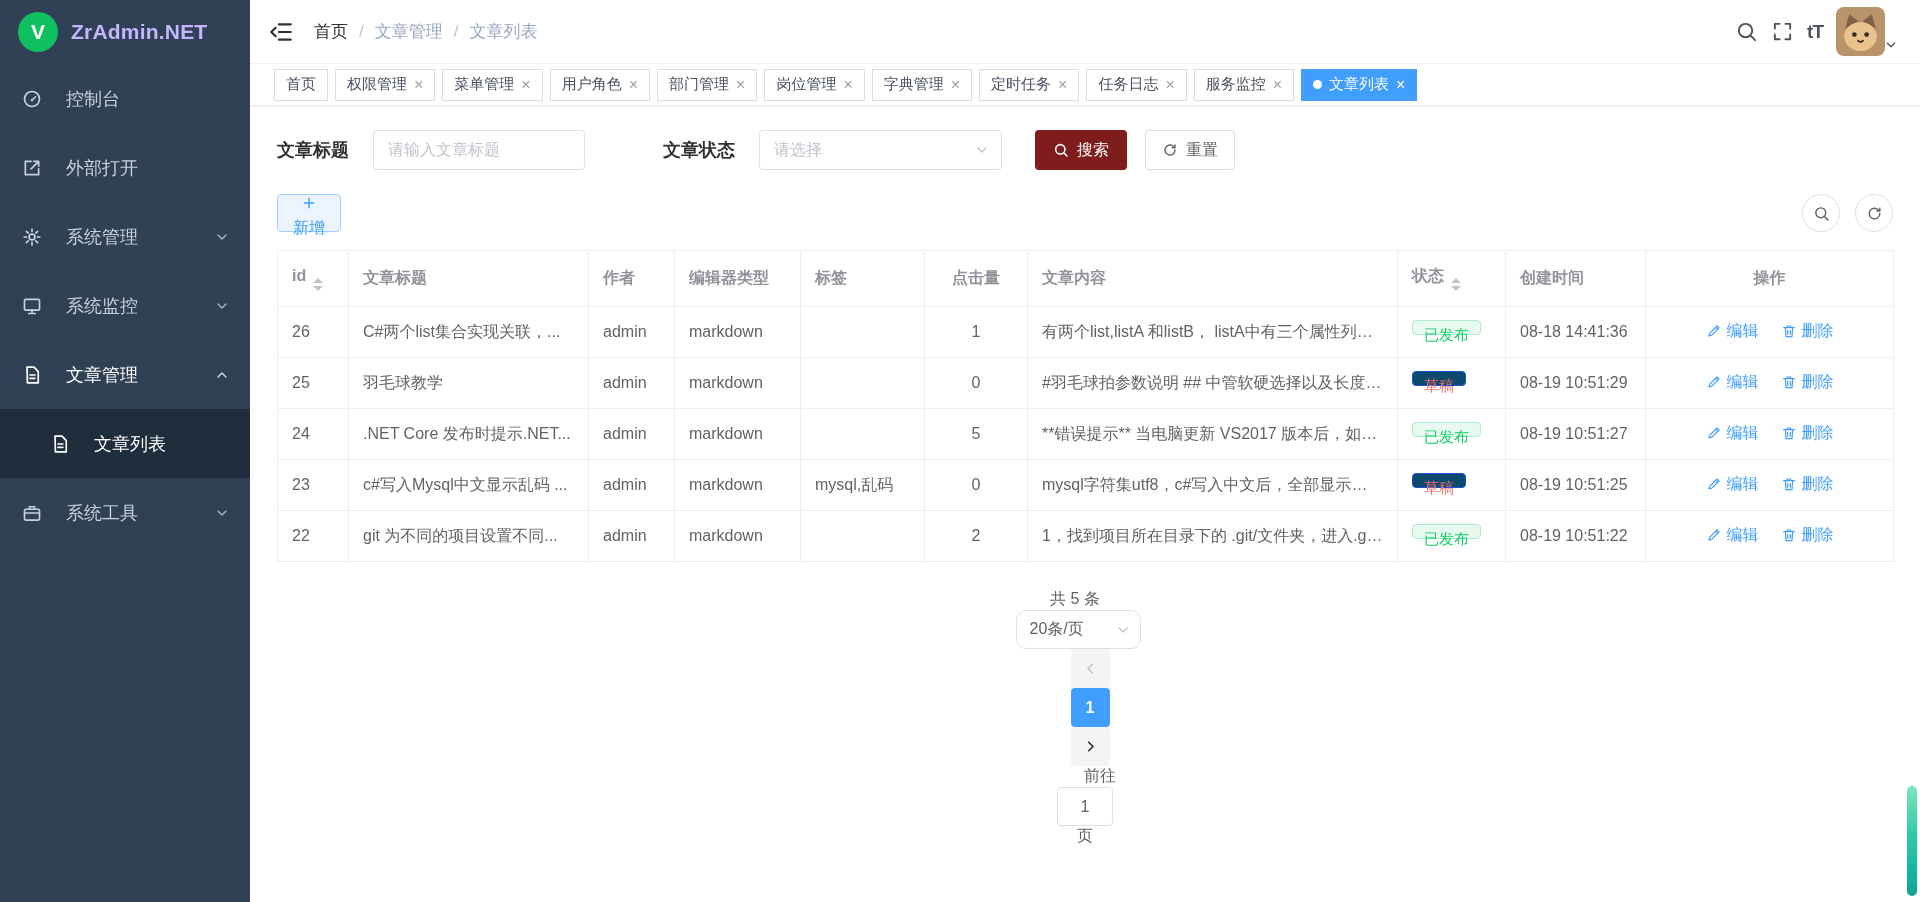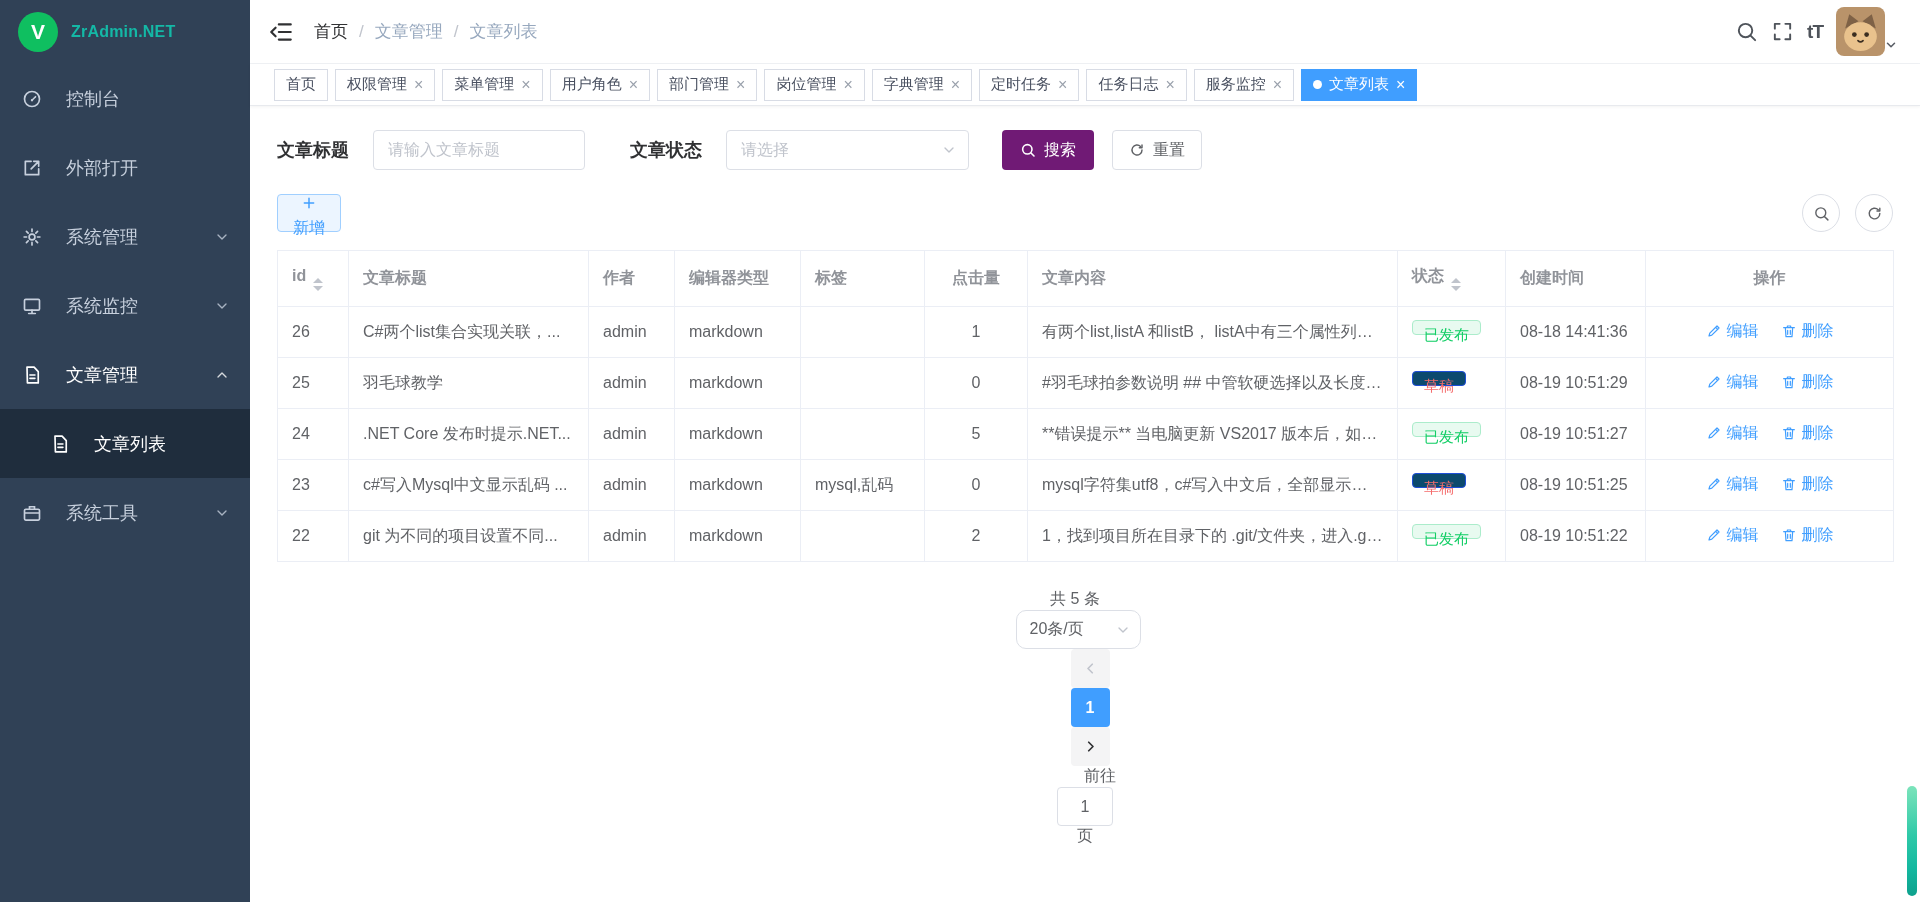--- a/index.html
+++ b/index.html
@@ -5,21 +5,21 @@
   * { box-sizing: border-box; margin: 0; padding: 0; }
   html,body { width:1920px; height:902px; overflow:hidden; background:#fff;
     font-family:"Liberation Sans","DejaVu Sans",sans-serif; }
   .app { display:flex; width:1920px; height:902px; position:relative; }
 
   
   .sidebar { width:250px; min-width:250px; height:100%; background:#304156; }
   .logo { height:64px; display:flex; align-items:center; padding-left:18px; gap:13px; }
   .logo-circle { width:40px; height:40px; border-radius:50%; background:#0fbf60; color:#fff;
     display:flex; align-items:center; justify-content:center; font-weight:bold; font-size:21px; }
-  .logo-text { color:#14b8a6; font-size:16px; font-weight:700; letter-spacing:.2px; }
+  .logo-text { color:#c4b5fd; font-size:21px; font-weight:700; letter-spacing:.2px; }
   .menu-item { height:69px; display:flex; align-items:center; padding:0 20px 0 22px;
     color:#c7d0dd; font-size:18px; gap:24px; cursor:pointer; }
   .menu-item.open { color:#fff; }
   .menu-item.child { background:#1f2d3d; padding-left:50px; color:#fff; }
   .menu-item .chev { margin-left:auto; opacity:.8; }
   .mlabel { white-space:nowrap; }
 
   
   .ic { display:inline-flex; width:20px; height:20px; }
   .ic svg { width:100%; height:100%; }
@@ -54,28 +54,28 @@
   .tag-dot { width:9px; height:9px; border-radius:50%; background:#fff; }
 
   
   .content { flex:1; padding:24px 27px 0; min-width:0; }
 
   .filters { display:flex; align-items:center; }
   .flabel { font-size:18px; font-weight:700; color:#303133; margin-right:24px; white-space:nowrap; }
   .text-input { width:212px; height:40px; border:1px solid #dcdfe6; border-radius:4px;
     padding:0 14px; font-size:16px; color:#606266; outline:none; font-family:inherit; }
   .text-input::placeholder { color:#c0c4cc; }
-  .gap-big { margin-right:45px; }
+  .gap-big { margin-right:78px; }
   .select-box { width:243px; height:40px; border:1px solid #dcdfe6; border-radius:4px;
     display:flex; align-items:center; justify-content:space-between; padding:0 11px 0 14px;
     color:#c0c4cc; font-size:16px; cursor:pointer; margin-right:33px; }
   .select-caret { width:16px; height:16px; color:#c0c4cc; display:flex; }
   .btn { height:40px; border-radius:4px; font-size:16px; display:inline-flex; align-items:center;
     gap:8px; cursor:pointer; border:none; font-family:inherit; }
-  .btn-search { background:#701a75; color:#fff; padding:0 18px; margin-right:18px; }
+  .btn-search { background:#7f1d1d; color:#fff; padding:0 18px; margin-right:18px; }
   .btn-reset { background:#fff; color:#606266; border:1px solid #dcdfe6; padding:0 16px; }
 
   .toolbar { margin-top:24px; display:flex; align-items:center; justify-content:space-between; }
   .btn-add { height:38px; background:#ecf5ff; border:1px solid #a0cfff; color:#409eff;
     padding:0 15px; border-radius:4px; font-size:16px; display:inline-flex; align-items:center; gap:7px; cursor:pointer; font-family:inherit;flex-direction:column; }
   .tool-circles { display:flex; gap:15px; }
   .circle-btn { width:38px; height:38px; border-radius:50%; border:1px solid #dcdfe6; background:#fff;
     display:flex; align-items:center; justify-content:center; color:#606266; cursor:pointer; }
   .circle-btn .ic { width:17px; height:17px; }
 

